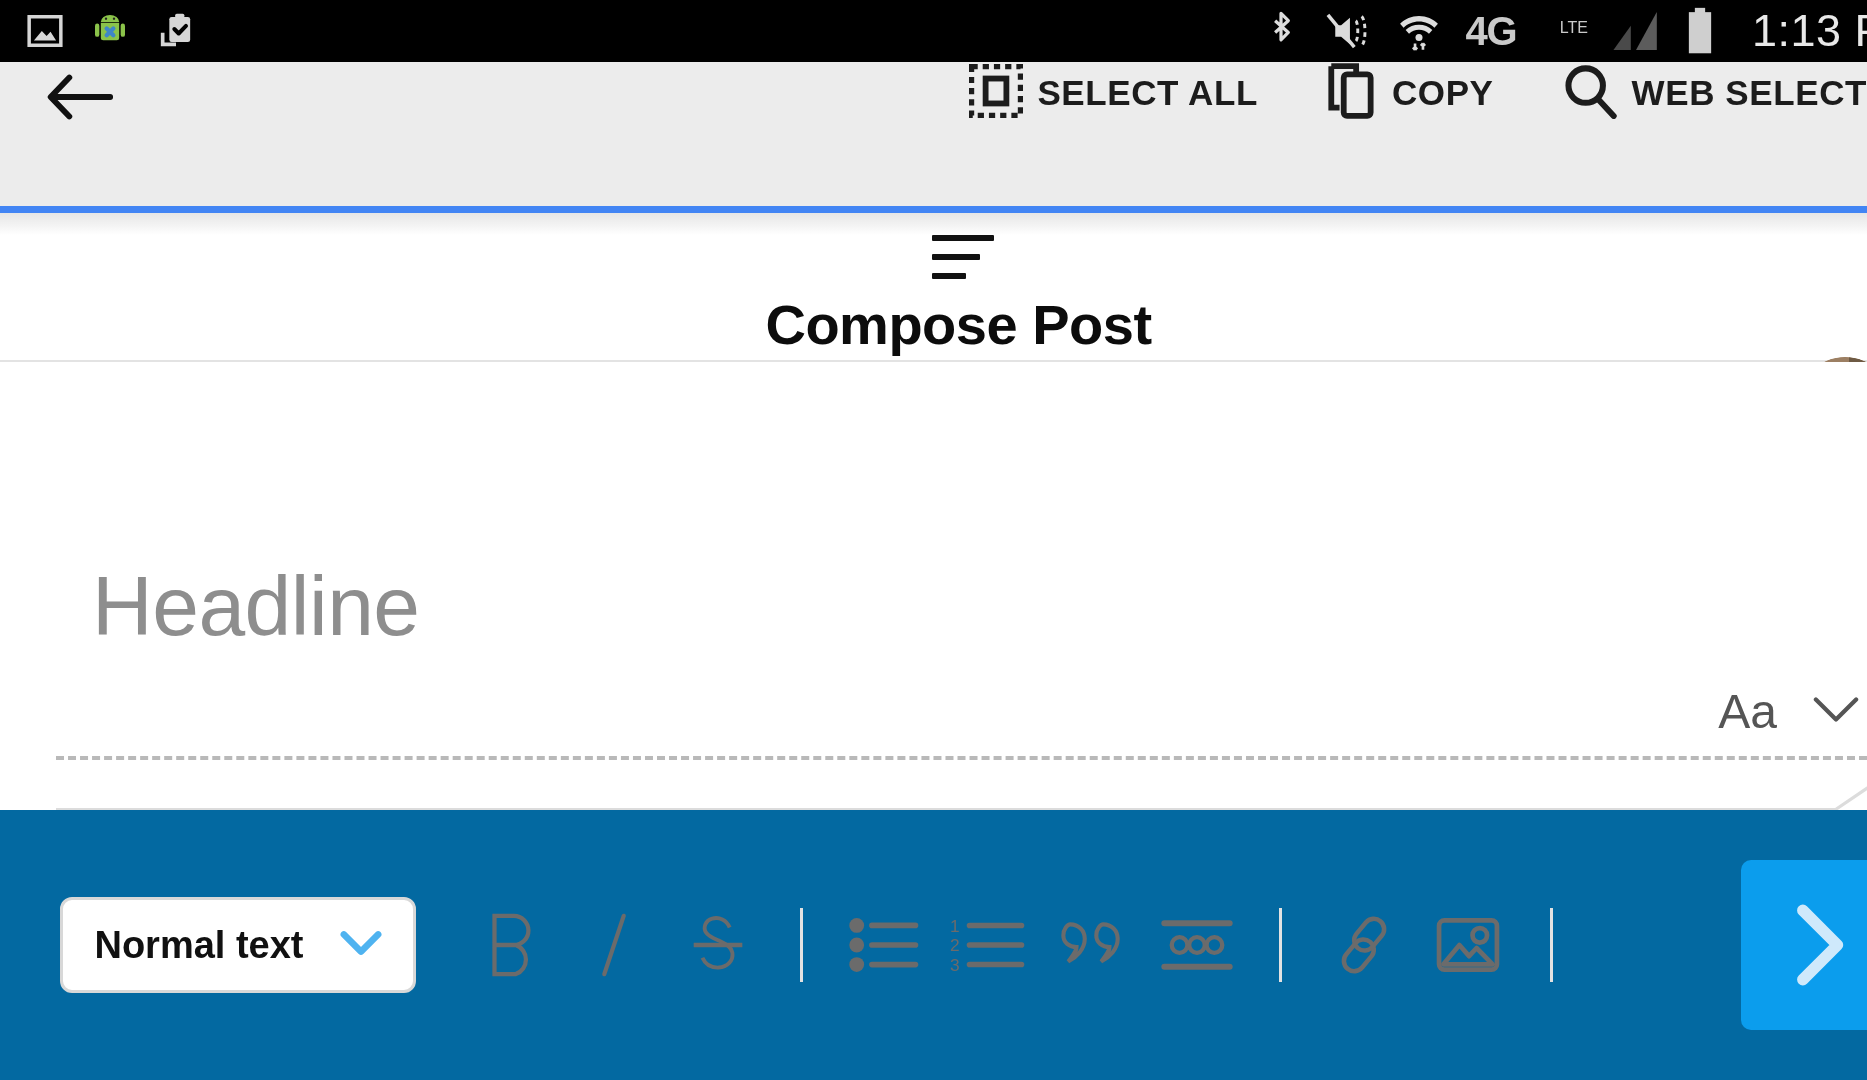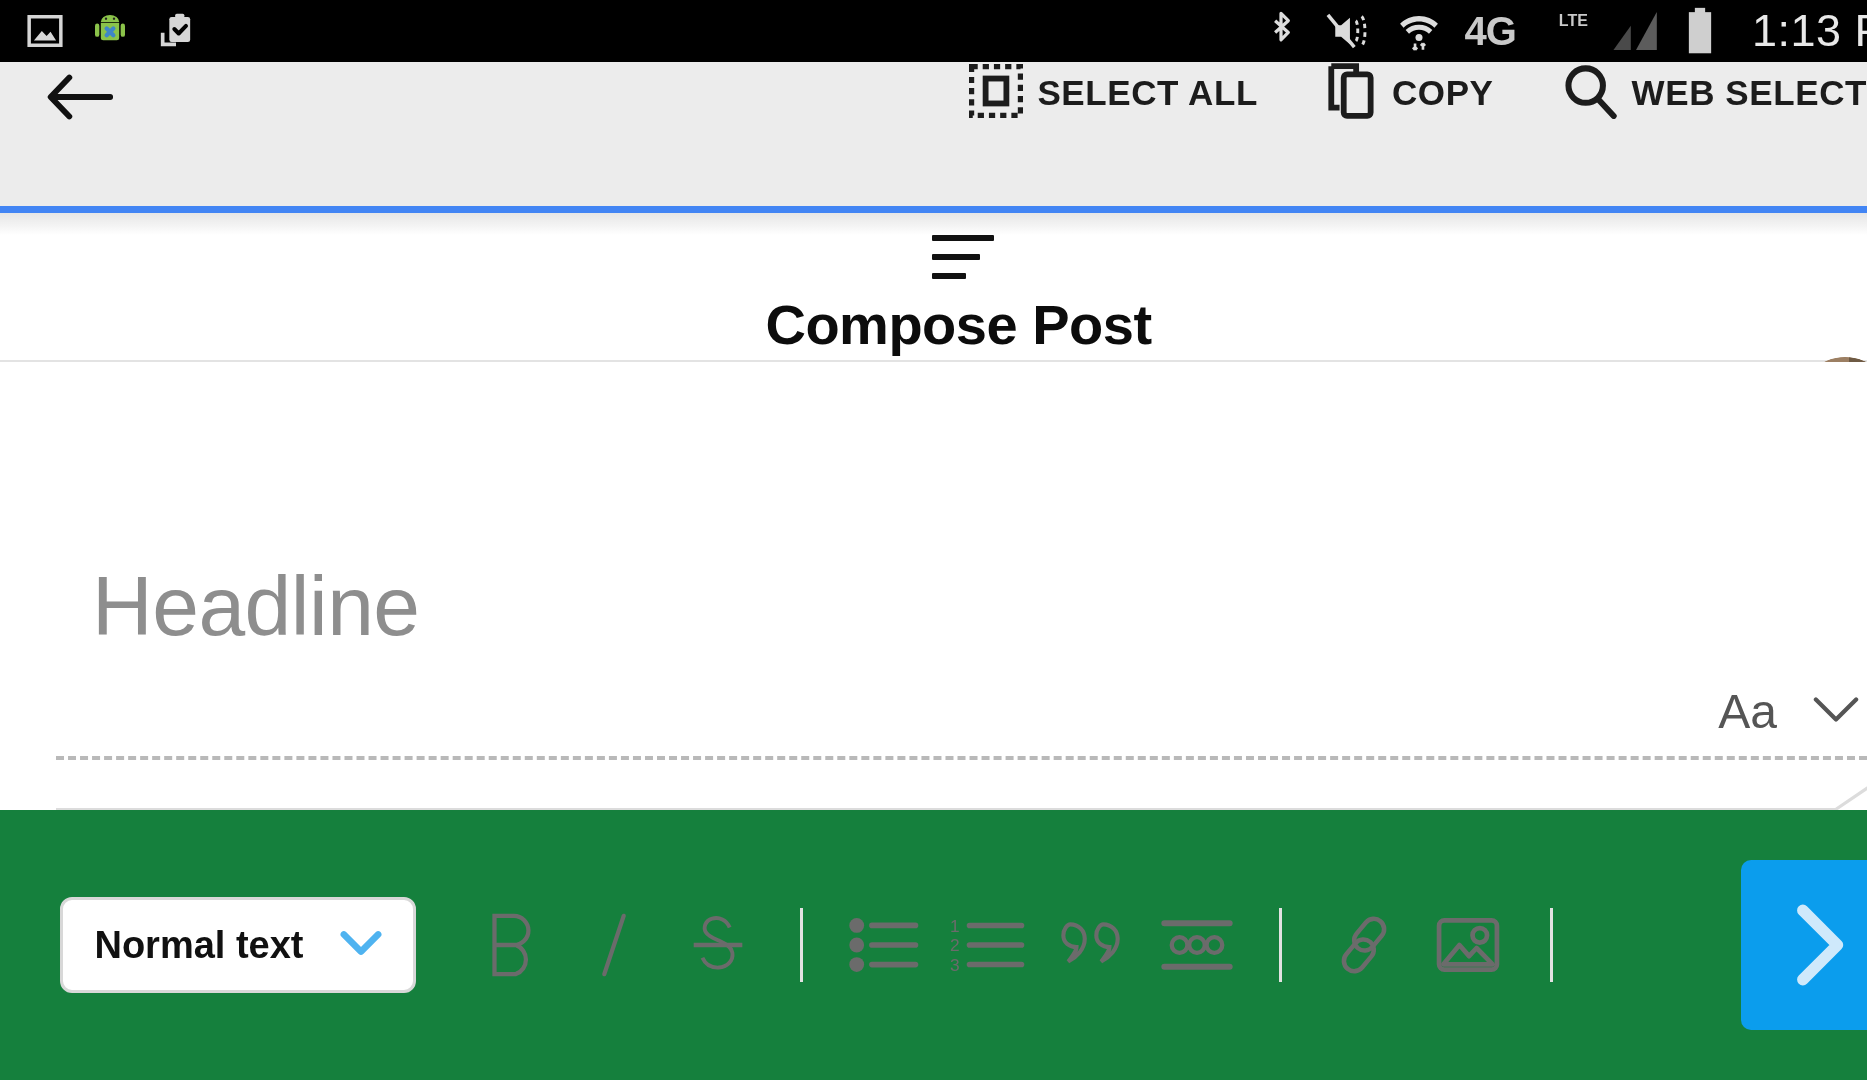--- a/index.html
+++ b/index.html
@@ -100,21 +100,21 @@
 
   
   .toolbar-divider {
     position:absolute; left:56px; top:446px; width:1811px; height:2px; background:#dcdcdc;
   }
   .caret-up {
     position:absolute; right:42px; top:410px; width:0; height:0;
   }
   .toolbar {
     position:absolute; left:0; top:448px; width:1867px; height:270px;
-    background:#15803d; display:flex; align-items:center;
+    background:#0369a1; display:flex; align-items:center;
   }
   .style-select {
     margin-left:60px; width:356px; height:96px;
     border:3px solid #d8d8d8; border-radius:12px;
     display:flex; align-items:center; justify-content:center; gap:36px;
     background:#fff;
   }
   .style-select-label { font-size:38px; color:#111; font-weight:700; }
   .tb-group { display:flex; align-items:center; }
   .tb-btn {
@@ -178,21 +178,21 @@
         <svg class="sb-ico" width="48" height="44" viewBox="0 0 30 30">
           <path d="M15 8.5c4.1 0 7.8 1.6 10.5 4.2l2.4-2.6C24.6 6.6 20.1 4.7 15 4.7S5.4 6.6 2.1 10.1l2.4 2.6C7.2 10.1 10.9 8.5 15 8.5z" fill="#dcdcdc"></path>
           <path d="M15 14.2c2.6 0 5 1 6.8 2.7l2.3-2.5C21.7 12.1 18.5 10.8 15 10.8s-6.7 1.3-9.1 3.6l2.3 2.5C10 15.2 12.4 14.2 15 14.2z" fill="#dcdcdc"></path>
           <circle cx="15" cy="19.5" r="2.4" fill="#dcdcdc"></circle>
           <path d="M12.3 23.5v4.3M12.3 27.8l-1.4-1.6M12.3 27.8l1.4-1.6" stroke="#dcdcdc" stroke-width="1.8" fill="none"></path>
           <path d="M17.7 27.8v-4.3M17.7 23.5l-1.4 1.6M17.7 23.5l1.4 1.6" stroke="#dcdcdc" stroke-width="1.8" fill="none"></path>
         </svg>
       </span>
       <span style="display:flex;align-items:flex-start;gap:43px;">
         <span style="font-size:40px;color:#c9c9c9;font-weight:700;letter-spacing:-1px;">4G</span>
-        <span style="font-size:16px;color:#c9c9c9;font-weight:700;margin-top:4px;line-height:1;">LTE</span>
+        <span style="font-size:16px;color:#c9c9c9;font-weight:400;margin-top:11px;line-height:1;">LTE</span>
       </span>
       <span>
         <svg class="sb-ico" width="52" height="46" viewBox="0 0 30 26">
           <path d="M2 24h10V10z" fill="#4a4a4a"></path>
           <path d="M15 24h12V2z" fill="#5c5c5c"></path>
         </svg>
       </span>
       <span>
         <svg class="sb-ico" width="32" height="48" viewBox="0 0 18 28">
           <rect x="6" y="0.5" width="6" height="3" fill="#cfcfcf"></rect>

